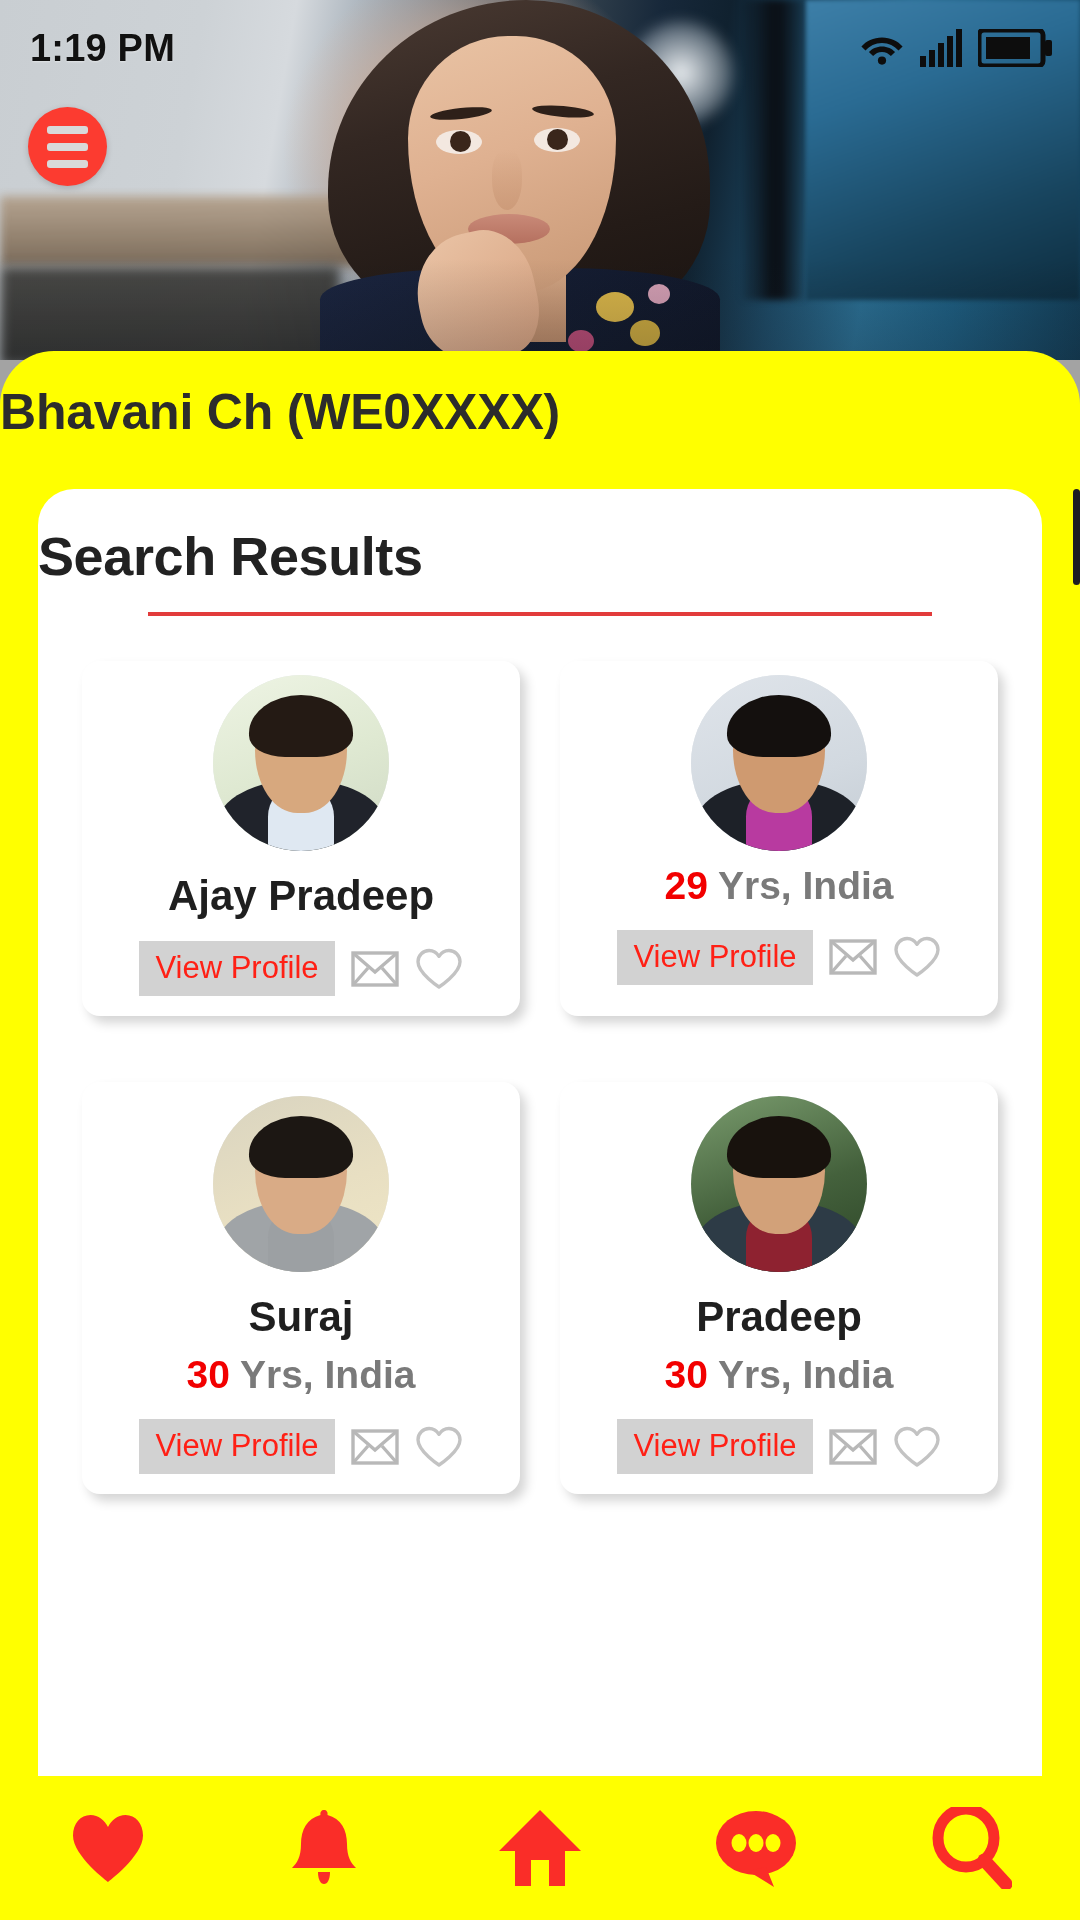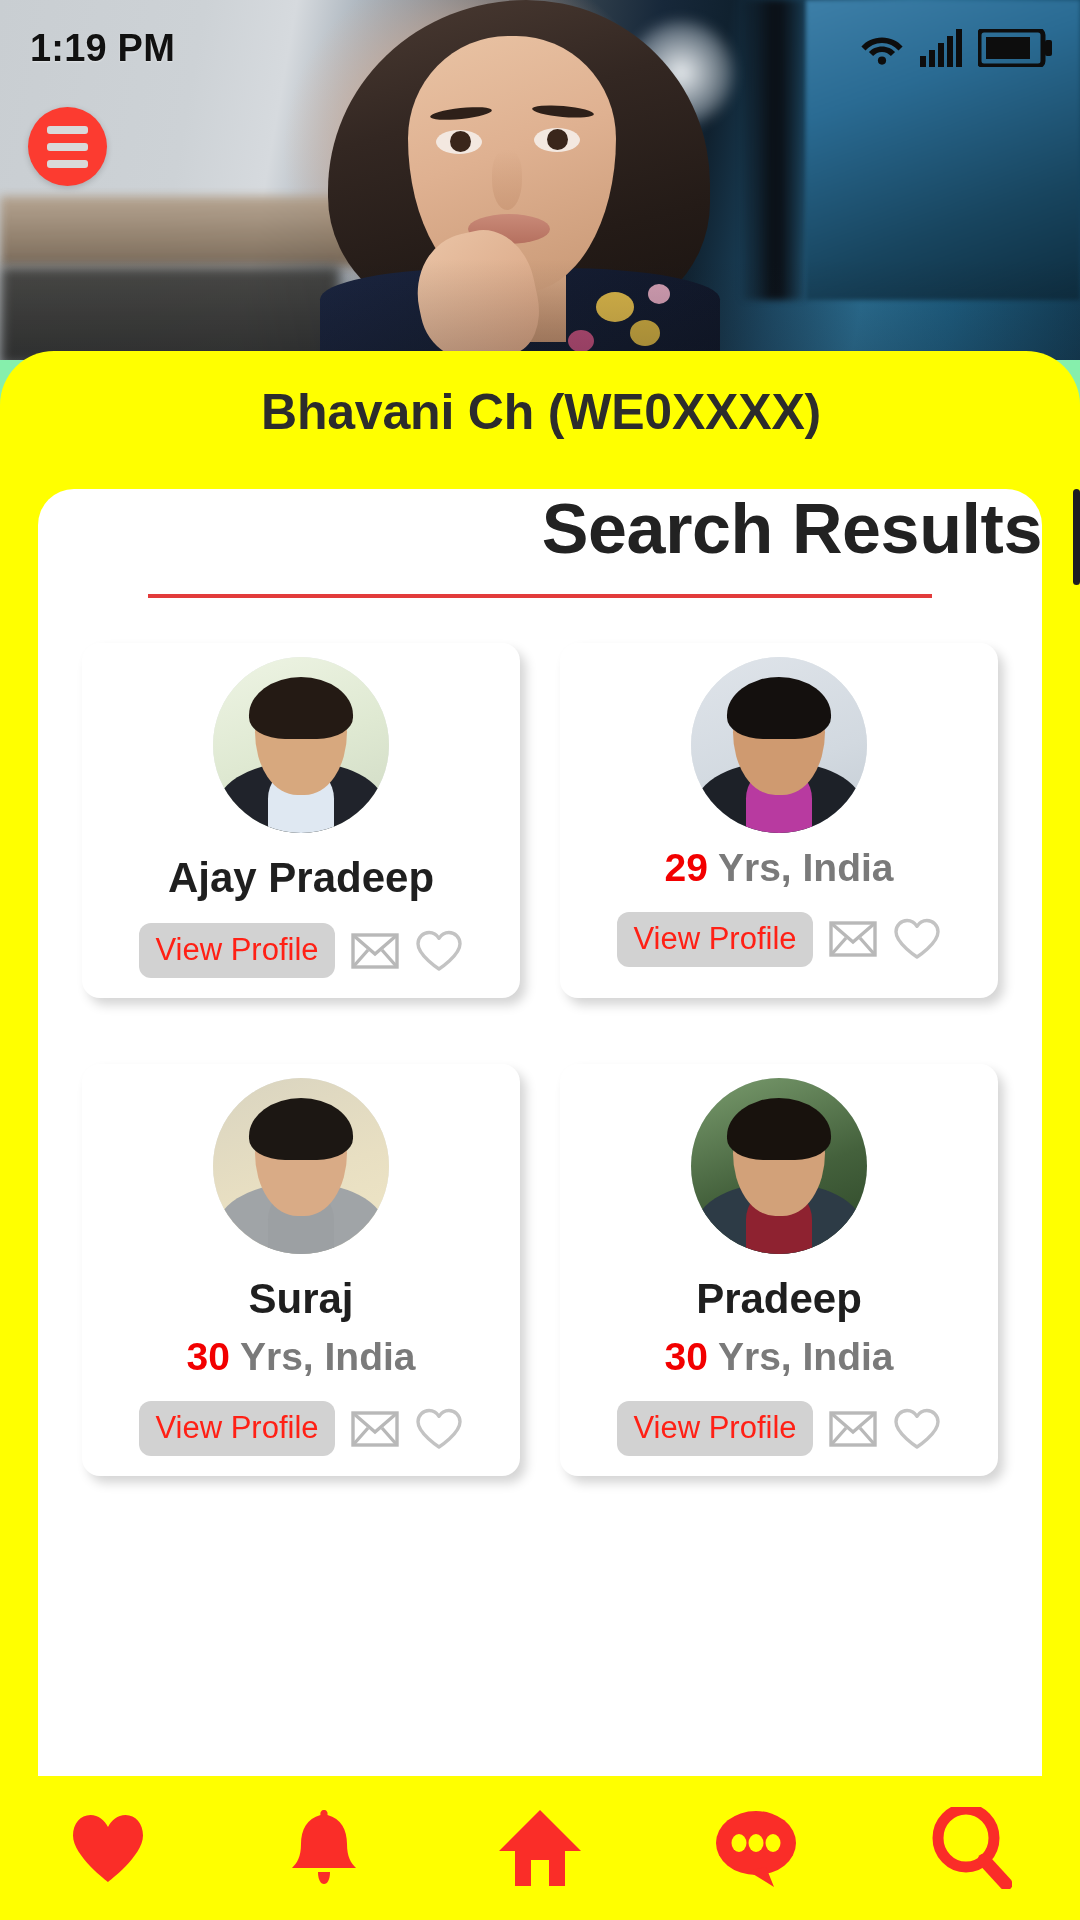--- a/index.html
+++ b/index.html
@@ -10,21 +10,21 @@
     overflow: hidden;
     font-family: "Liberation Sans", sans-serif;
     background: #ffffff;
   }
 
   #app {
     position: relative;
     width: 1080px;
     height: 1920px;
     overflow: hidden;
-    background: #86efac;
+    background: #a3a3a3;
   }
 
   
   .hero {
     position: absolute;
     top: 0; left: 0;
     width: 1080px;
     height: 360px;
     overflow: hidden;
     background: #9aa8b4;
@@ -207,43 +207,42 @@
     width: 1080px;
     height: 1569px;
     background: #ffff00;
     border-radius: 54px 54px 0 0;
     z-index: 10;
   }
   .sheet-title {
     position: absolute;
     left: 0; top: 383px;
     width: 994px;
-    text-align: center;
     font-size: 50px;
     font-weight: 700;
     color: #2c2c2c;
     letter-spacing: -0.2px;
     z-index: 14;
-    margin-left: 44px;
   }
 
   
   .white-card {
     position: absolute;
     left: 38px; top: 489px;
     width: 1004px;
     height: 1287px;
     background: #ffffff;
     border-radius: 36px 36px 0 0;
     z-index: 16;
     overflow: hidden;
   }
   .results-title {
-    text-align: right;
-    font-size: 70px;
+    margin-top: 36px;
+    text-align: left;
+    font-size: 54px;
     font-weight: 700;
     color: #222222;
     letter-spacing: -0.4px;
   }
   .divider {
     margin: 25px auto 0;
     width: 784px;
     height: 4px;
     background: #e23b3b;
   }
@@ -322,21 +321,21 @@
     align-items: center;
     justify-content: center;
     gap: 16px;
   }
   .view-btn {
     background: #d2d2d2;
     color: #ff2015;
     font-size: 31px;
     font-family: "Liberation Sans", sans-serif;
     border: none;
-    border-radius: 12px;
+    border-radius: 0;
     padding: 11px 16px 13px;
     cursor: pointer;
     line-height: 1;
     white-space: nowrap;
   }
   .icon-btn {
     background: none;
     border: none;
     padding: 0;
     cursor: pointer;

